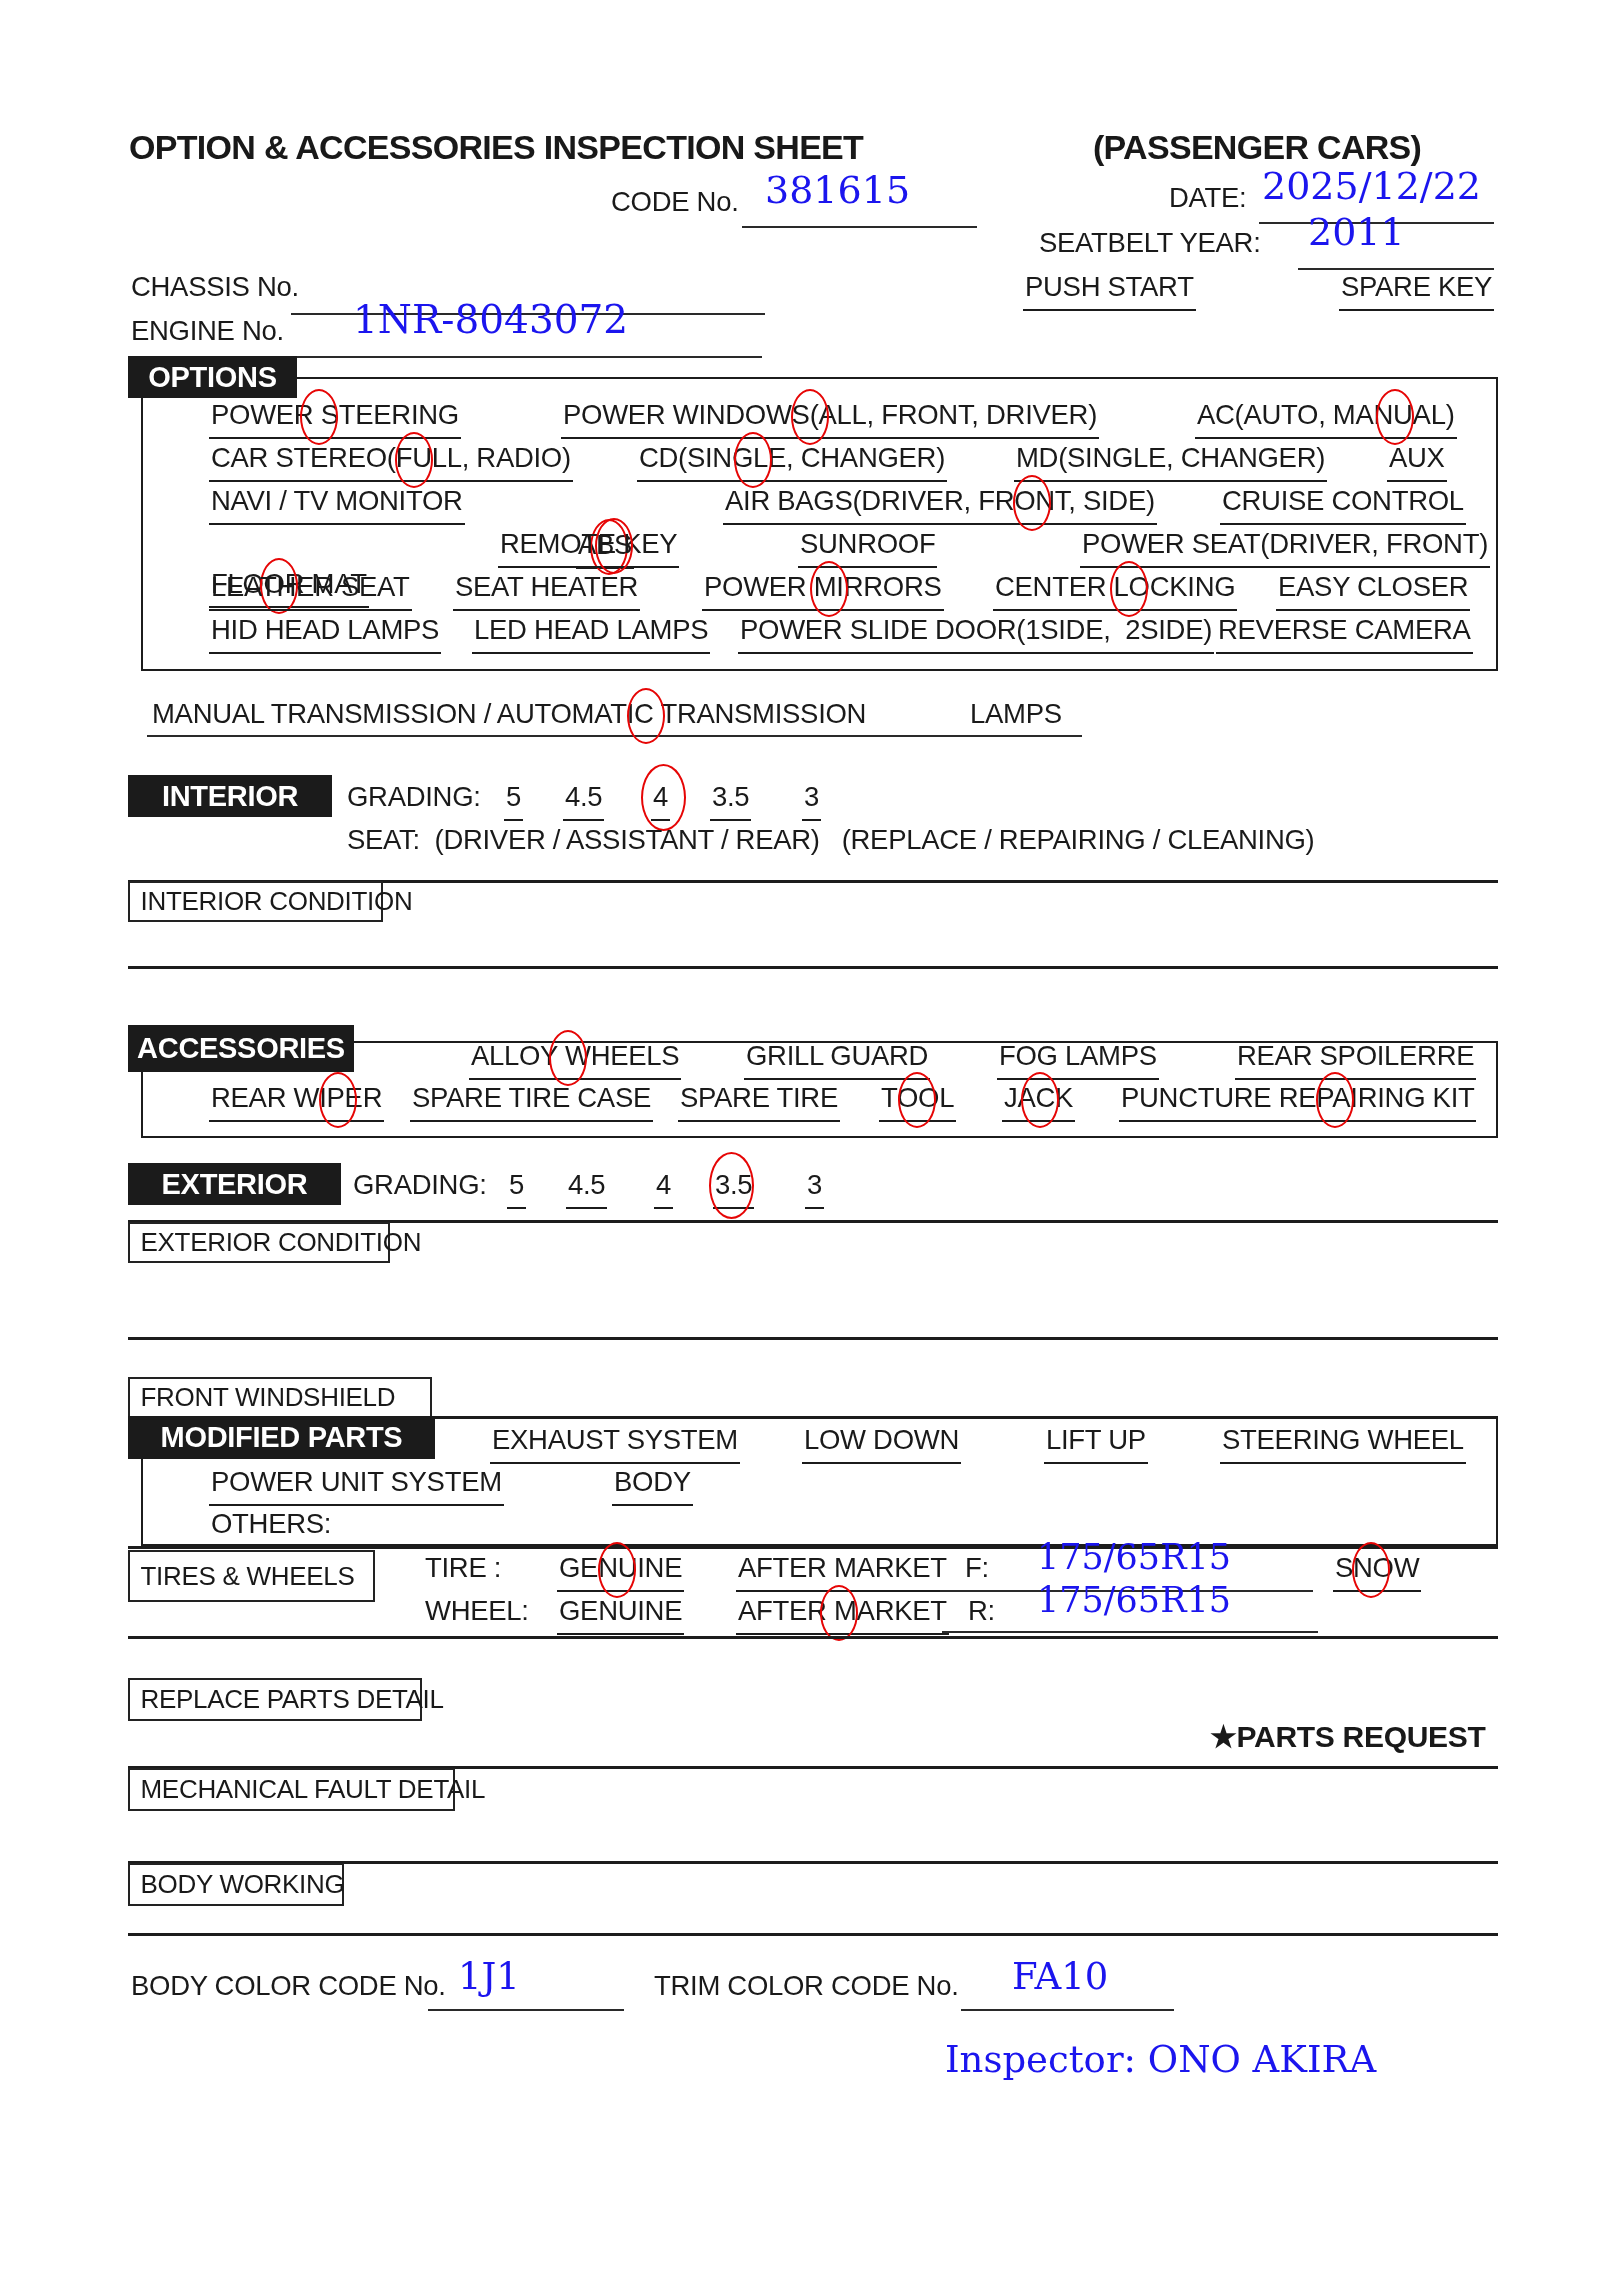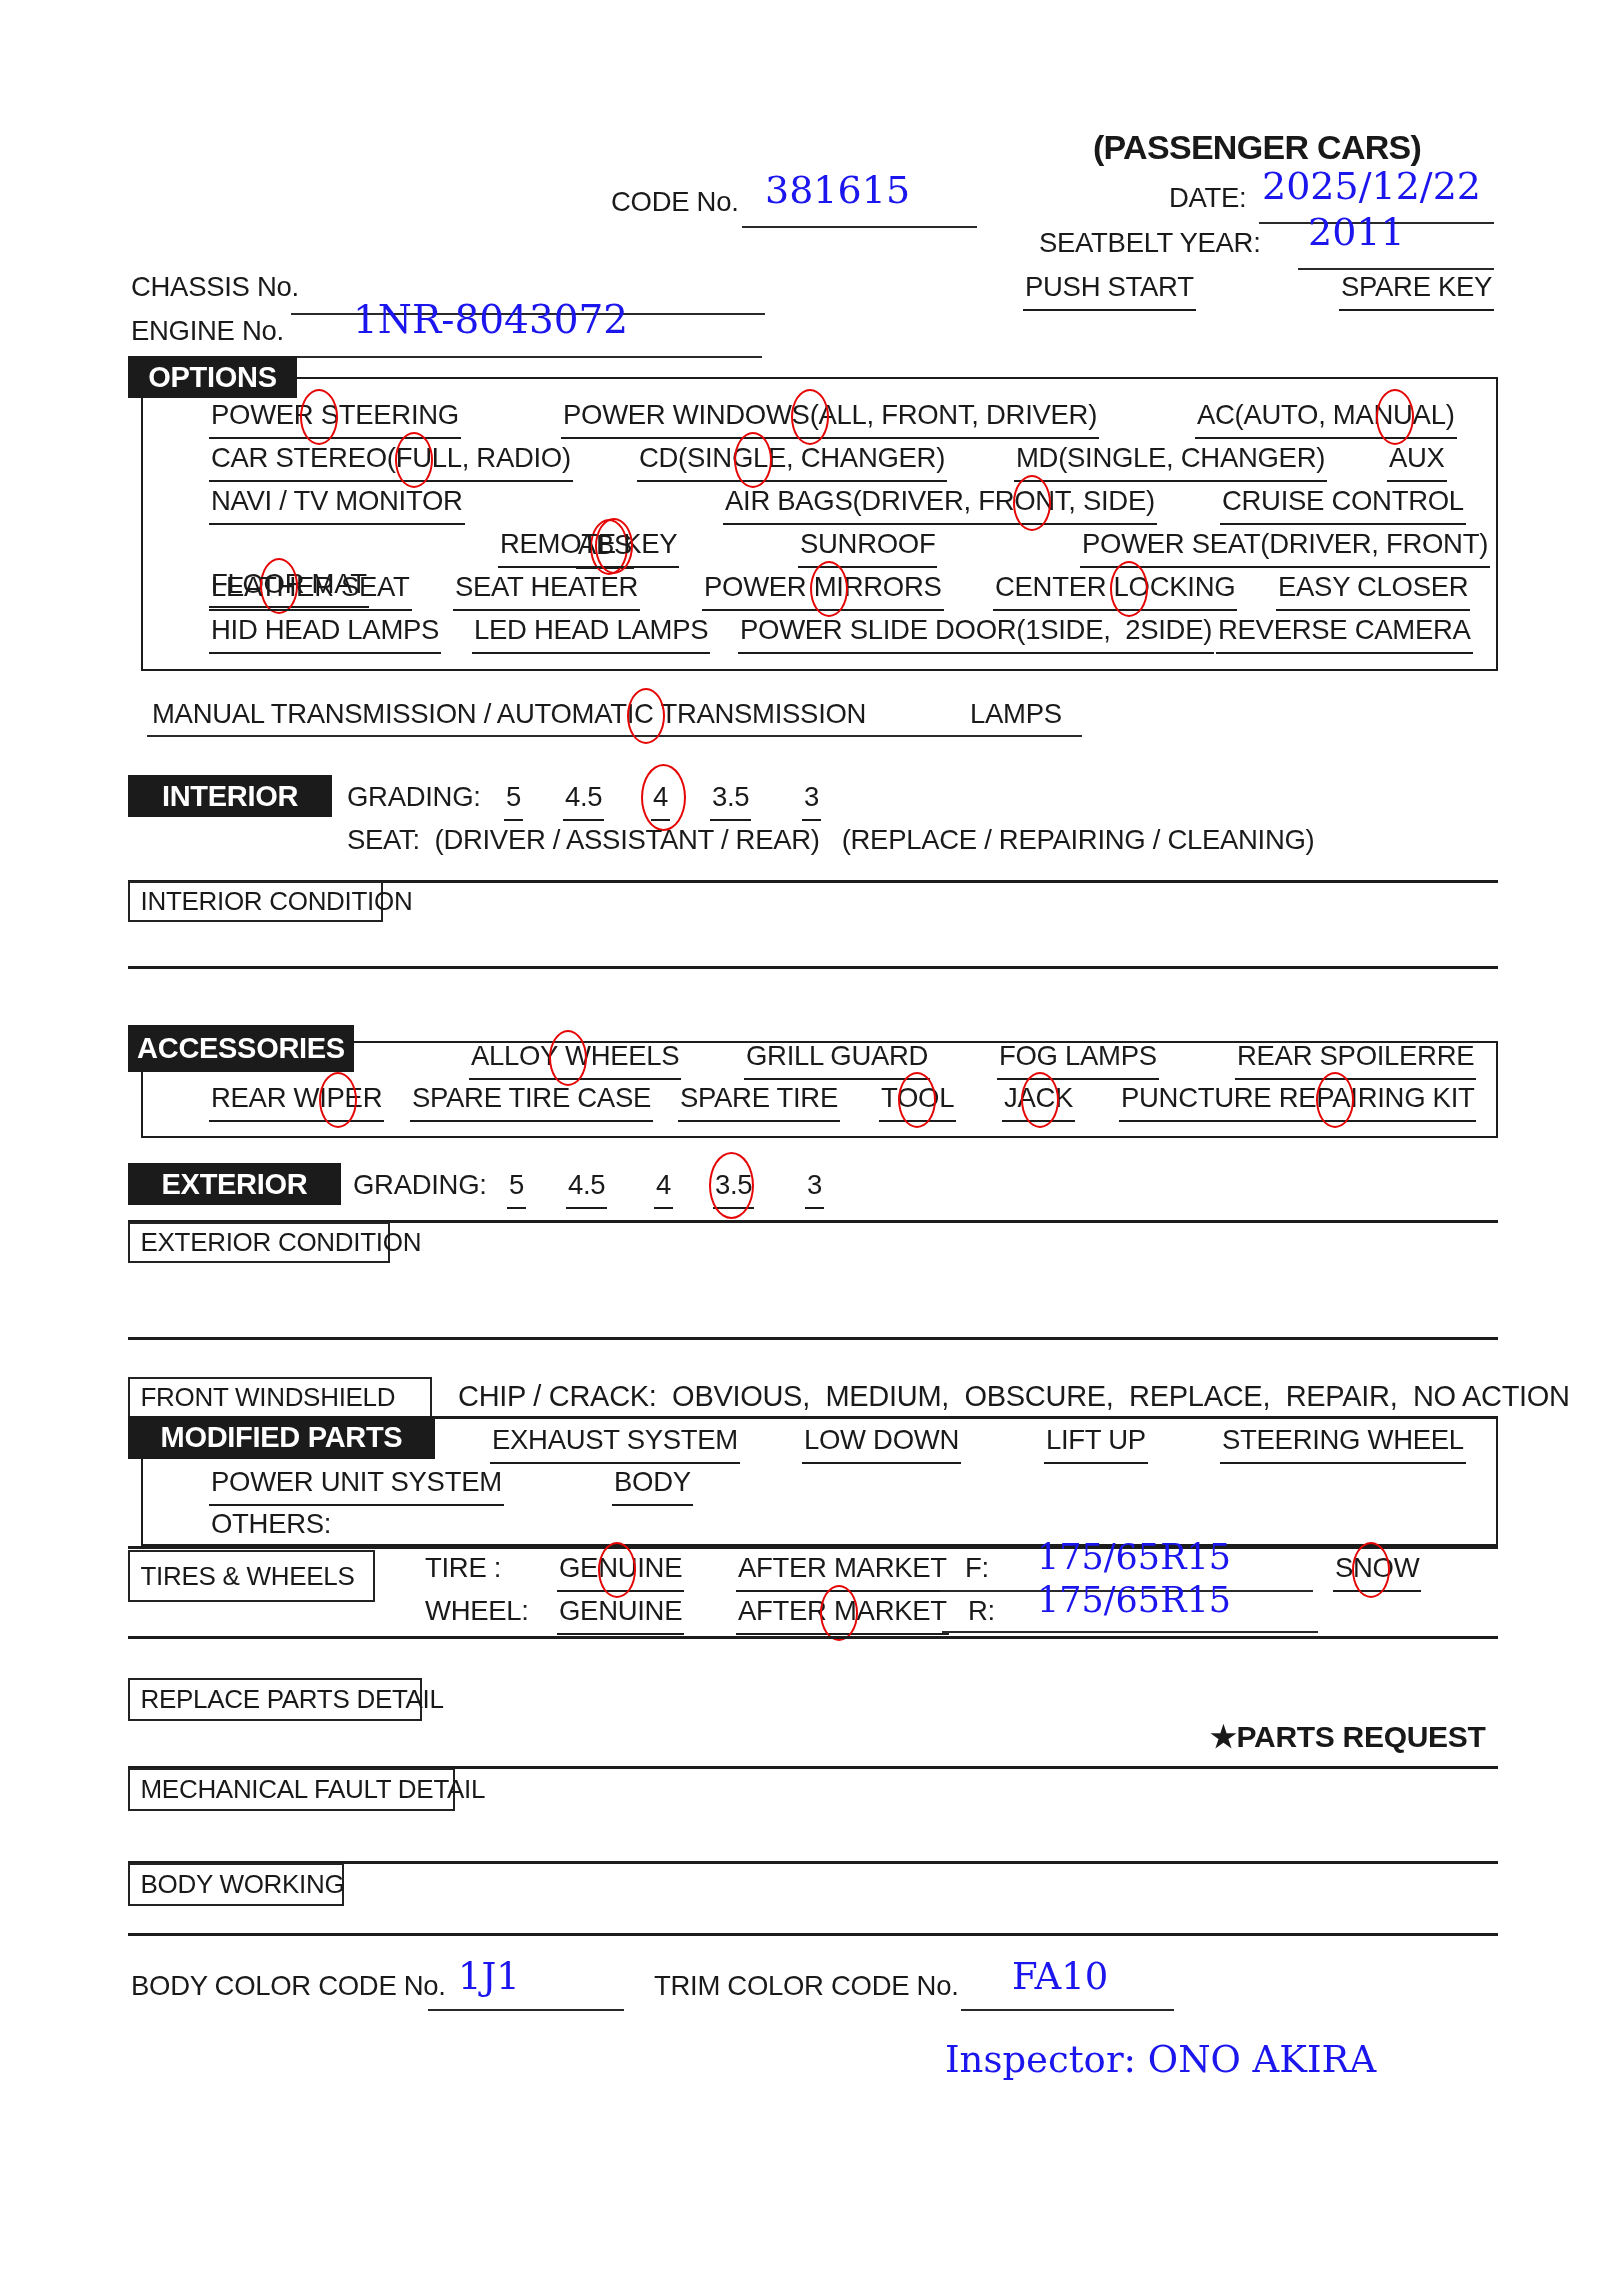--- a/index.html
+++ b/index.html
@@ -25,20 +25,21 @@
          border-radius:50%;pointer-events:none;}
   .fs58{font-size:38px;} .fs60{font-size:39px;} .fs56{font-size:37px;} .fs54{font-size:35px;}
   .chip{font-size:29px;}
   .preq{font-size:30px;font-weight:bold;letter-spacing:-0.3px;}
 </style>
 </head>
 <body>
 
 <div class="sheet">
 
+  <span class="abs title" style="left:129px;top:128px">OPTION &amp; ACCESSORIES INSPECTION SHEET</span>
   <span class="abs title" style="left:1093px;top:128px">(PASSENGER CARS)</span>
 
   <span class="abs lbl" style="left:611px;top:185px">CODE No.</span>
   <span class="abs blue fs58" style="left:765px;top:170px">381615</span>
   <div class="hl thin" style="left:742px;top:226px;width:235px"></div>
 
   <span class="abs lbl" style="left:1169px;top:181px">DATE:</span>
   <span class="abs blue fs58" style="left:1262px;top:166px">2025/12/22</span>
   <div class="hl thin" style="left:1259px;top:222px;width:235px"></div>
 
@@ -127,21 +128,20 @@
       <span class="abs lbl item" style="left: 566px; top: 1168px;">4.5</span>
       <span class="abs lbl item" style="left: 654px; top: 1168px;">4</span>
       <span class="abs lbl item" style="left: 713px; top: 1168px;">3.5<i class="gcirc" style="left: calc(38% - 20px);"></i></span>
       <span class="abs lbl item" style="left: 805px; top: 1168px;">3</span>
     </div>
   <div class="hl" style="left:128px;top:1220px;width:1370px"></div>
   <div class="abs wbox" style="left:128px;top:1222px;width:262px;height:41px">EXTERIOR CONDITION</div>
   <div class="hl" style="left:128px;top:1337px;width:1370px"></div>
 
   <div class="abs wbox" style="left:128px;top:1377px;width:304px;height:41px">FRONT WINDSHIELD</div>
-  <span class="abs lbl chip" style="left:458px;top:1379px">CHIP / CRACK:  OBVIOUS,  MEDIUM,  OBSCURE,  REPLACE,  REPAIR,  NO ACTION</span>
   <div class="hl" style="left:128px;top:1416px;width:1370px"></div>
 
   <div class="obox noTop" style="left:141px;top:1417px;width:1357px;height:129px"></div>
   <div class="abs sec" style="left:128px;top:1416px;width:307px;height:43px">MODIFIED PARTS</div>
   <div>
       <span class="abs lbl item" style="left: 490px; top: 1423px;">EXHAUST SYSTEM</span>
       <span class="abs lbl item" style="left: 802px; top: 1423px;">LOW DOWN</span>
       <span class="abs lbl item" style="left: 1044px; top: 1423px;">LIFT UP</span>
       <span class="abs lbl item" style="left: 1220px; top: 1423px;">STEERING WHEEL</span>
       <span class="abs lbl item" style="left: 209px; top: 1465px;">POWER UNIT SYSTEM</span>

